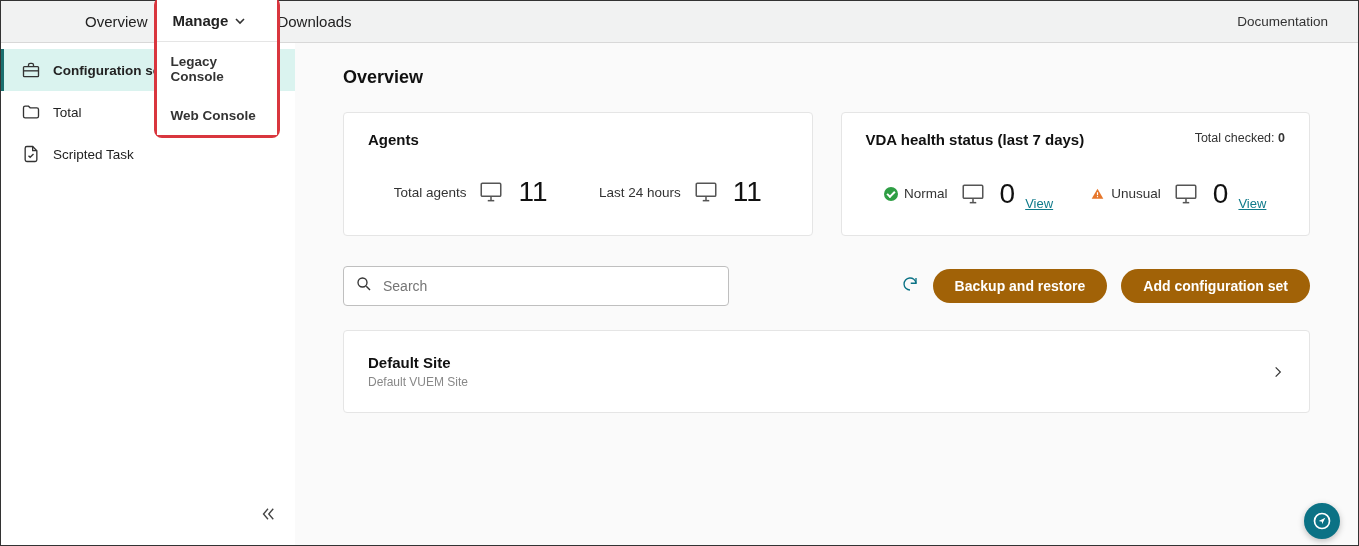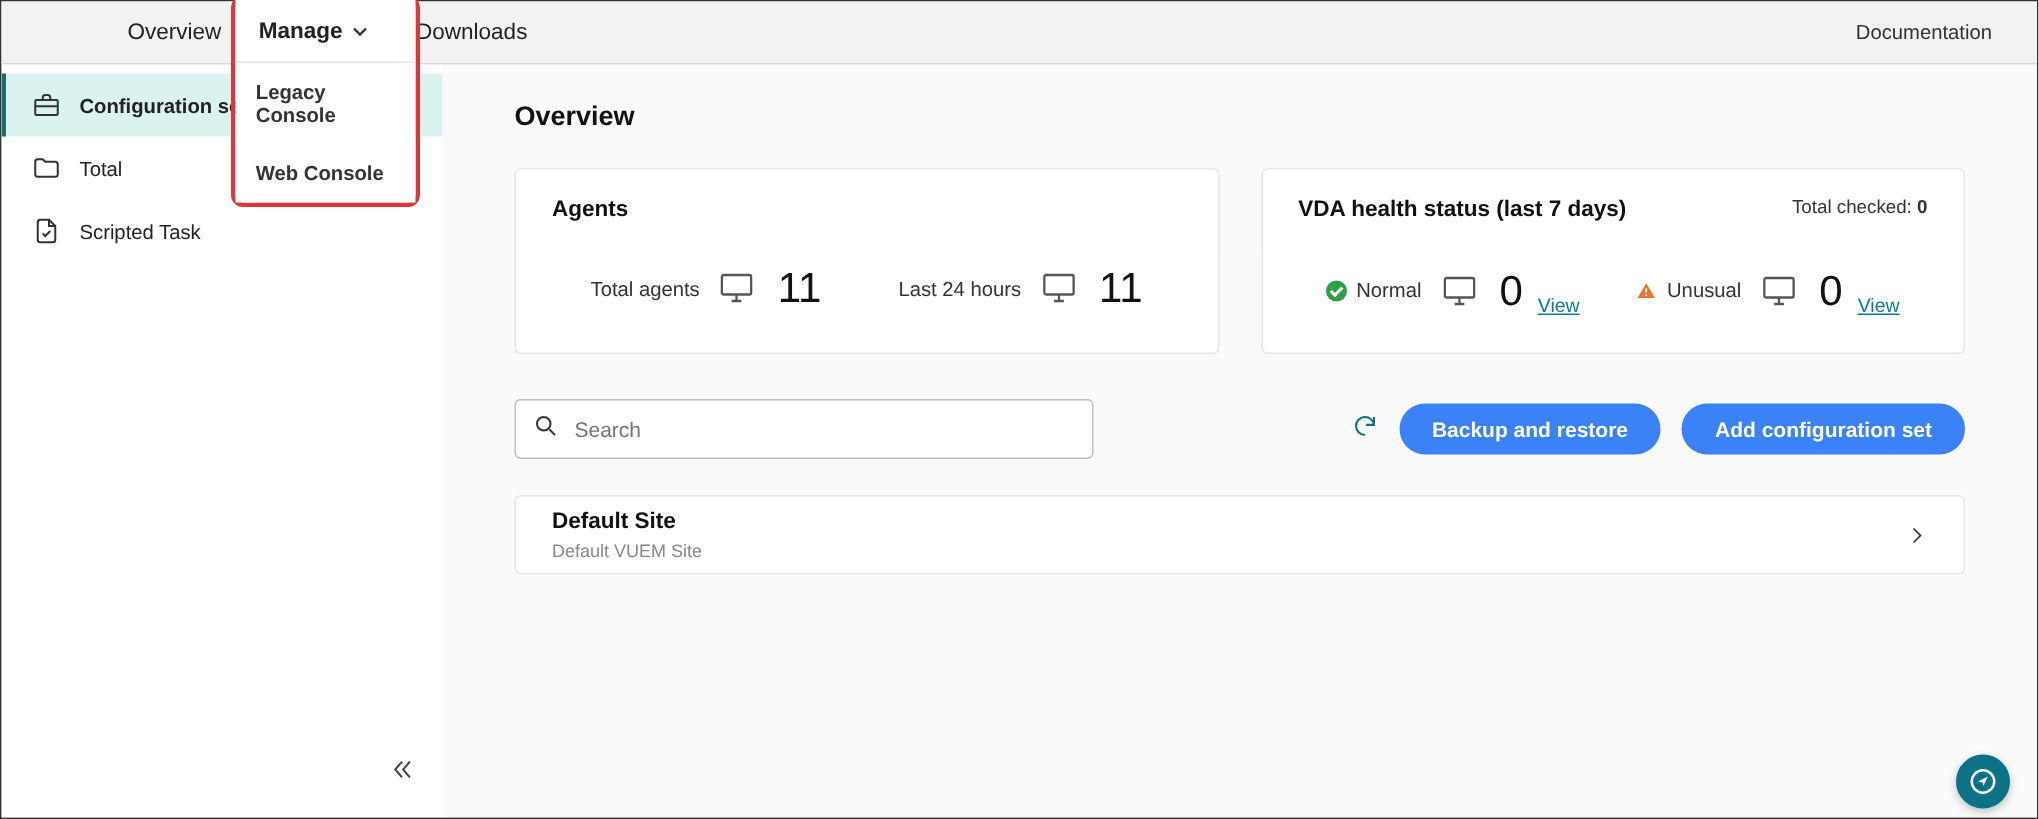--- a/index.html
+++ b/index.html
@@ -46,23 +46,23 @@
   .monitor-ico svg { display: block; }
 
   .section2 { margin-top: 30px; }
   .section2 h3 { font-size: 15px; font-weight: 700; margin-bottom: 16px; }
   .cfg-toolbar { display: flex; align-items: center; gap: 14px; }
   .search-box { width: 386px; height: 40px; border: 1px solid #bfbfbf; border-radius: 4px; display: flex; align-items: center; padding: 0 11px; background: #fff; }
   .search-box input { border: none; outline: none; flex: 1; font-size: 14px; background: transparent; }
   .search-ico { margin-right: 10px; color: #333; }
   .spacer { flex: 1; }
   .refresh-ico { color: #0b7285; cursor: pointer; }
-  .btn { height: 34px; border: none; border-radius: 17px; padding: 0 22px; font-size: 14px; font-weight: 600; cursor: pointer; color: #fff; background: #3b82f6; }
-
-  .site-card { margin-top: 24px; background: #fff; border: 1px solid #e5e5e5; border-radius: 4px; padding: 8px 24px; display: flex; align-items: center; justify-content: space-between; cursor: pointer; }
+  .btn { height: 34px; border: none; border-radius: 17px; padding: 0 22px; font-size: 14px; font-weight: 600; cursor: pointer; color: #fff; background: #a16207; }
+
+  .site-card { margin-top: 24px; background: #fff; border: 1px solid #e5e5e5; border-radius: 4px; padding: 23px 24px; display: flex; align-items: center; justify-content: space-between; cursor: pointer; }
   .site-card .name { font-size: 15px; font-weight: 700; }
   .site-card .sub { font-size: 12px; color: #888; margin-top: 4px; }
   .site-card .go svg { display: block; }
 
   .fab { position: absolute; right: 18px; bottom: 6px; width: 36px; height: 36px; border-radius: 50%; background: #0b7285; border: 2px solid #0b7285; display: flex; align-items: center; justify-content: center; color: #fff; cursor: pointer; box-shadow: 0 2px 6px rgba(0,0,0,0.25); }
 
   .status-dot { width: 14px; height: 14px; border-radius: 50%; display: inline-block; }
   .status-dot.green { background: #2e9e44; position: relative; }
   .status-dot.green::after { content: ""; position: absolute; left: 3px; top: 4px; width: 6px; height: 3px; border-left: 2px solid #fff; border-bottom: 2px solid #fff; transform: rotate(-45deg); }
   .tri-warn svg { display: block; }

